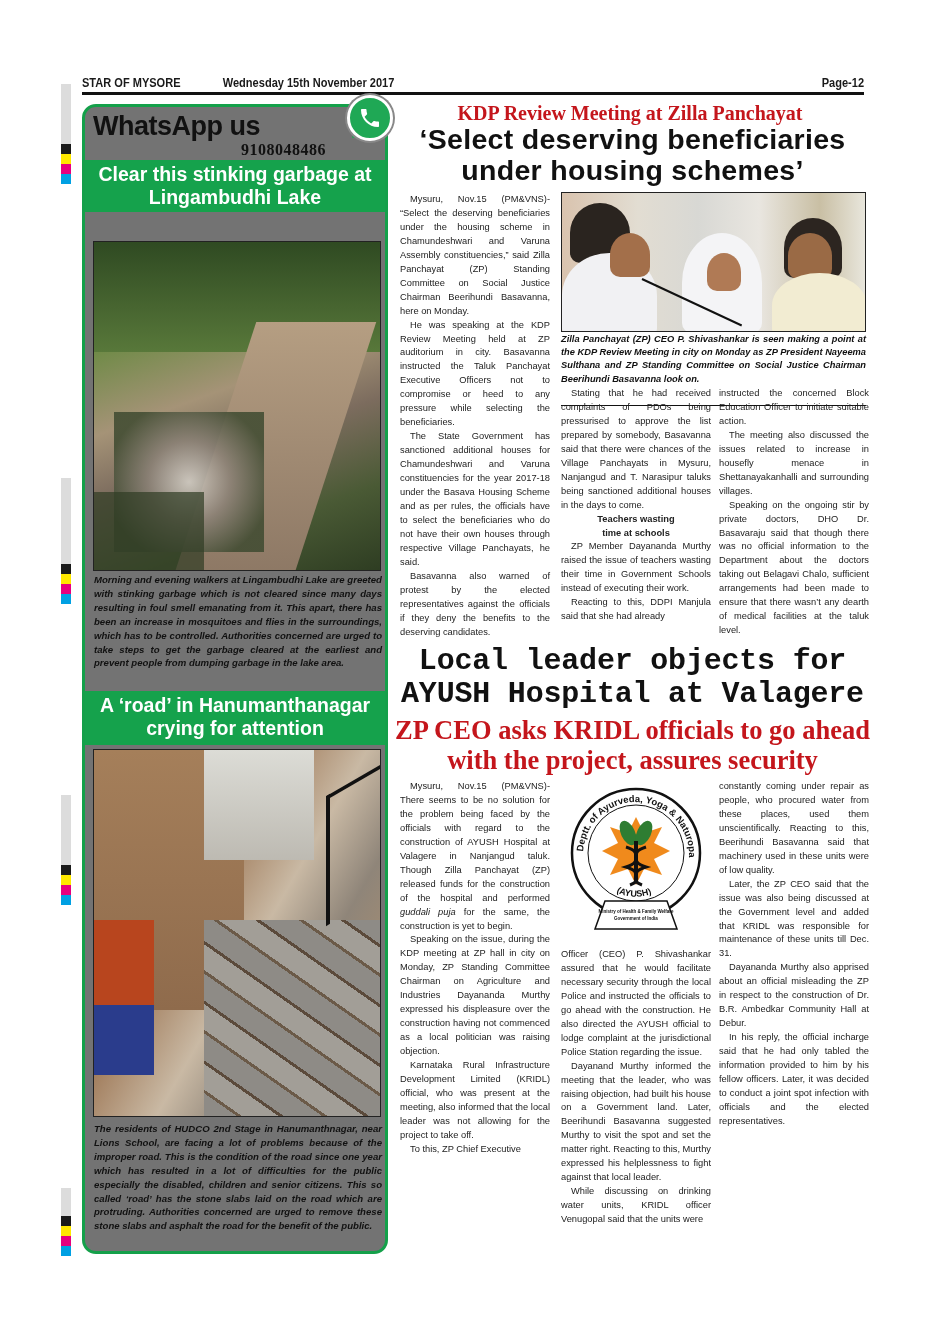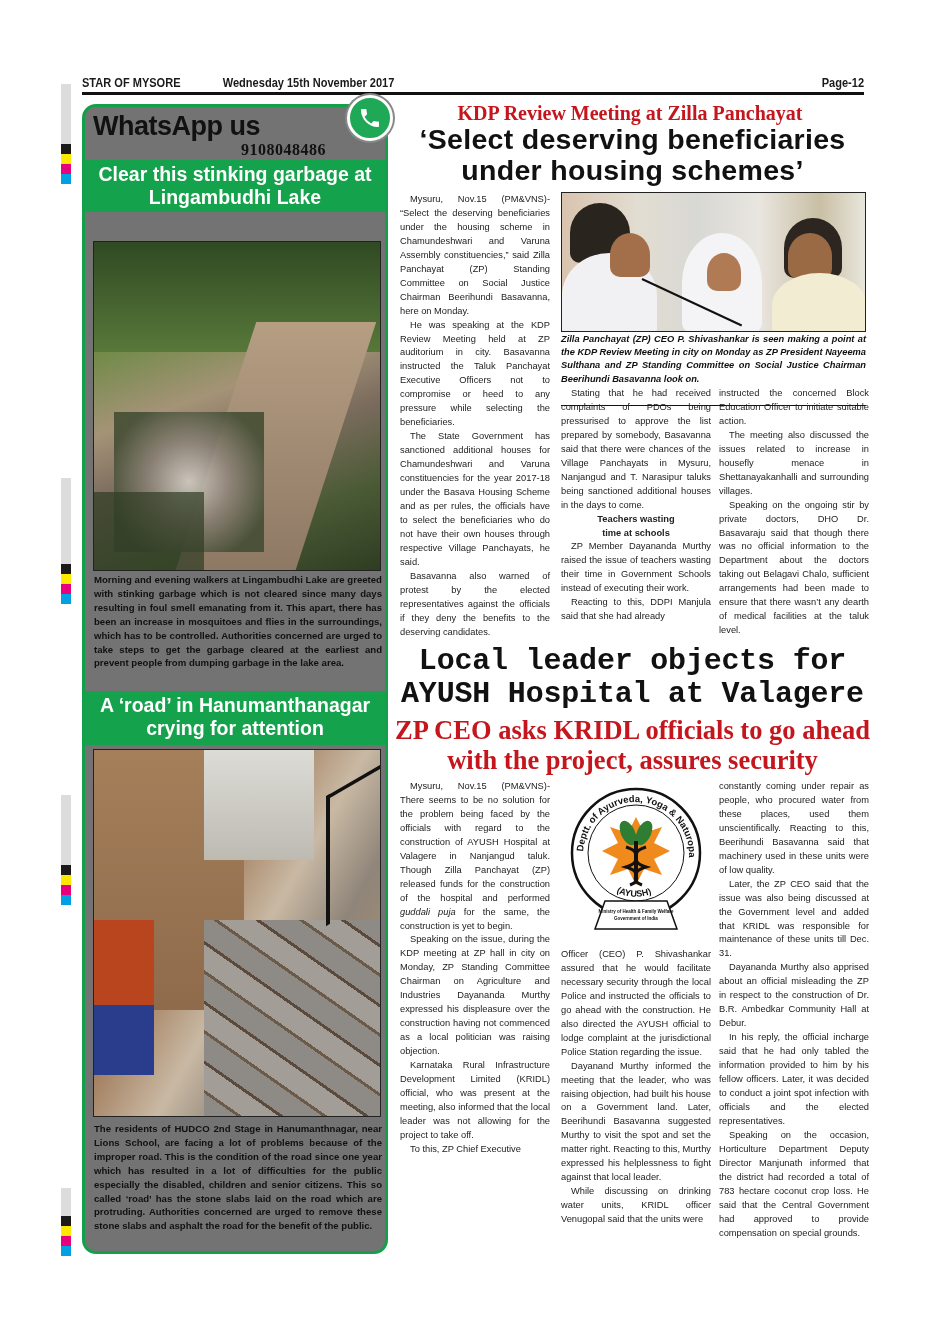--- a/index.html
+++ b/index.html
@@ -30,21 +30,21 @@
 
   .green-head { position: absolute; left: 0; width: 300px; background: #15a24c; color: #fff; font-weight: bold; text-align: center; font-size: 19.5px; line-height: 23px; padding: 3px 4px; }
   .green-head.h1 { top: 53px; height: 52px; }
   .green-head.h2 { top: 584px; height: 54px; }
 
   .photo { position: absolute; border: 1px solid #222; overflow: hidden; }
   .photo.lake { left: 8px; top: 134px; width: 288px; height: 330px; background: linear-gradient(160deg, #3f5d2a 0%, #6e8a46 25%, #a59377 45%, #7c6c5e 60%, #4a5a35 80%, #2e3d22 100%); }
   .photo.road { left: 8px; top: 642px; width: 288px; height: 368px; background: linear-gradient(120deg, #b18b67 0%, #9c7553 35%, #c9b9a4 55%, #8f8579 70%, #a58d72 85%, #6b5a4b 100%); }
   .photo .stripe { position: absolute; }
 
-  .caption-left { position: absolute; left: 9px; width: 288px; font-size: 9.6px; line-height: 13.9px; font-weight: bold; text-align: justify; color: #111; }
+  .caption-left { position: absolute; left: 9px; width: 288px; font-size: 9.6px; line-height: 13.9px; font-weight: bold; font-style: italic; text-align: justify; color: #111; }
   .caption-left.c1 { top: 466px; }
   .caption-left.c2 { top: 1015px; }
 
   
   .kicker { position: absolute; font-family: "Liberation Serif", serif; color: #c4161c; font-weight: bold; text-align: center; }
   .kicker.k1 { left: 400px; top: 102px; width: 460px; font-size: 20px; }
   .headline { position: absolute; font-weight: bold; text-align: center; color: #111; }
   .headline.hl1 { left: 395px; top: 124px; width: 475px; font-size: 28.5px; line-height: 31px; letter-spacing: 0.3px; }
   .headline.hl2 { left: 395px; top: 645px; width: 475px; font-size: 30px; line-height: 33px; letter-spacing: -0.2px; font-family: Liberation Mono, monospace; }
   .kicker.k2 { left: 395px; top: 715px; width: 475px; font-size: 26.5px; line-height: 30px; }
@@ -203,14 +203,13 @@
   <p style="text-indent:0">Officer (CEO) P. Shivashankar assured that he would facilitate necessary security through the local Police and instructed the officials to go ahead with the construction. He also directed the AYUSH official to lodge complaint at the jurisdictional Police Station regarding the issue.</p>
   <p>Dayanand Murthy informed the meeting that the leader, who was raising objection, had built his house on a Government land. Later, Beerihundi Basavanna suggested Murthy to visit the spot and set the matter right. Reacting to this, Murthy expressed his helplessness to fight against that local leader.</p>
   <p>While discussing on drinking water units, KRIDL officer Venugopal said that the units were</p>
 </div>
 
 <div class="col" style="left:719px; top:780px;">
   <p style="text-indent:0">constantly coming under repair as people, who procured water from these places, used them unscientifically. Reacting to this, Beerihundi Basavanna said that machinery used in these units were of low quality.</p>
   <p>Later, the ZP CEO said that the issue was also being discussed at the Government level and added that KRIDL was responsible for maintenance of these units till Dec. 31.</p>
   <p>Dayananda Murthy also apprised about an official misleading the ZP in respect to the construction of Dr. B.R. Ambedkar Community Hall at Debur.</p>
   <p>In his reply, the official incharge said that he had only tabled the information provided to him by his fellow officers. Later, it was decided to conduct a joint spot infection with officials and the elected representatives.</p>
-  <p>Speaking on the occasion, Horticulture Department Deputy Director Manjunath informed that the district had recorded a total of 783 hectare coconut crop loss. He said that the Central Government had approved to provide compensation on special grounds.</p>
 </div>
 
 </body></html>

